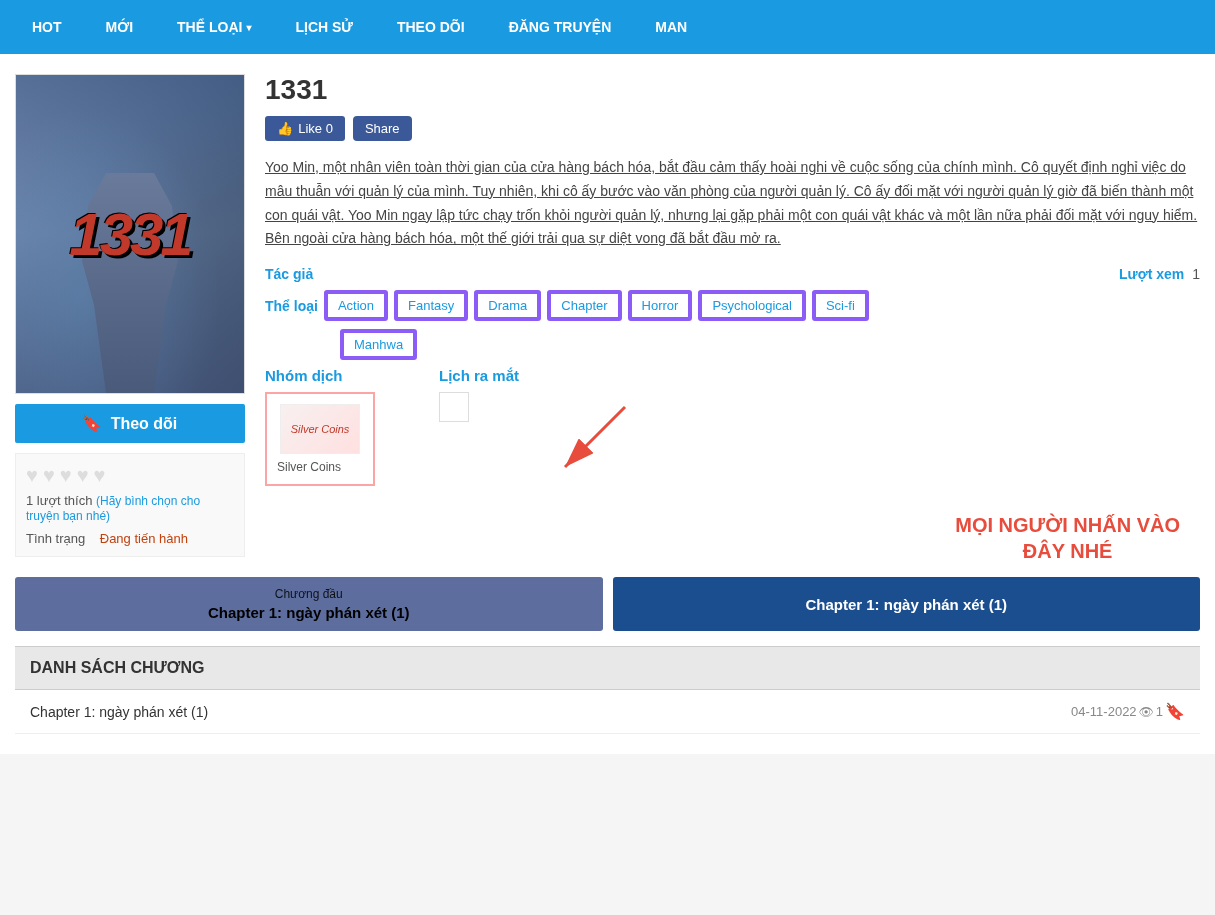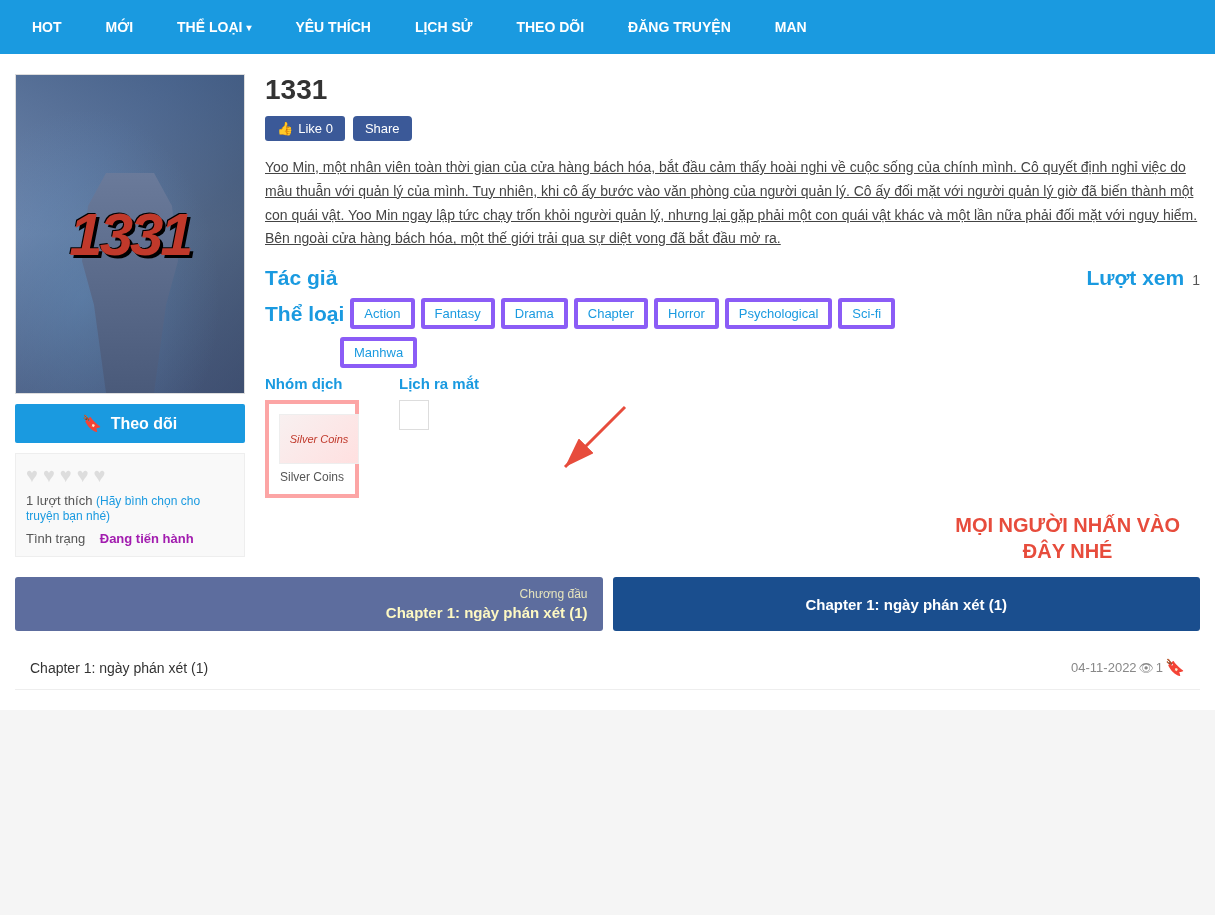--- a/index.html
+++ b/index.html
@@ -101,21 +101,21 @@
     .rating-hearts {
       display: flex;
       gap: 5px;
       margin-bottom: 6px;
     }
     .heart { color: #ddd; font-size: 20px; }
     .rating-count { font-size: 13px; color: #555; }
     .rating-prompt { color: #1a9ae0; font-size: 12px; cursor: pointer; }
     .status-row { margin-top: 8px; font-size: 13px; }
     .status-label { color: #555; }
-    .status-value { color: #a21caf; font-weight: bold; }
+    .status-value { color: #c2410c; font-weight: normal; }
 
     
     .manga-right { flex: 1; }
     .manga-title { font-size: 28px; font-weight: bold; color: #333; margin-bottom: 10px; }
 
     .social-buttons { display: flex; gap: 8px; margin-bottom: 15px; }
     .fb-like {
       background: #3b5998;
       color: #fff;
       border: none;
@@ -137,51 +137,50 @@
       border-radius: 4px;
     }
 
     .manga-description {
       font-size: 14px;
       line-height: 1.7;
       color: #444;
       margin-bottom: 15px;
       text-decoration: underline;
     }
-    .info-label { color: #1a9ae0; font-weight: bold; font-size: 21px; }
+    .info-label { color: #1a9ae0; font-weight: bold; font-size: 14px; }
 
     .genre-row {
       display: flex;
       flex-wrap: wrap;
       gap: 6px;
       align-items: center;
       margin-bottom: 15px;
     }
     .genre-tag {
       border: 4px solid #8b5cf6;
       color: #1a9ae0;
       padding: 4px 10px;
       border-radius: 3px;
       font-size: 13px;
       cursor: pointer;
     }
 
     .nhom-lich-row {
       display: flex;
-      gap: 40px;
+      gap: 64px;
       align-items: flex-start;
       margin-bottom: 20px;
     }
     .nhom-label, .lich-label { color: #1a9ae0; font-weight: bold; font-size: 15px; margin-bottom: 8px; }
 
     .translator-card {
-      border: 4px solid #fca5a5;
+      border: 2px solid #fca5a5;
       padding: 10px;
-      text-align: center;
-      width: 94px;
+      width: 110px;
       cursor: pointer;
     }
     .translator-logo {
       width: 80px;
       height: 50px;
       background: linear-gradient(135deg, #f8f0f0, #ffe0e0);
       display: flex;
       align-items: center;
       justify-content: center;
       margin: 0 auto 6px;
@@ -207,22 +206,21 @@
     .chapter-btn {
       flex: 1;
       padding: 10px 15px;
       border: none;
       cursor: pointer;
       border-radius: 3px;
       text-align: center;
     }
     .chapter-btn-first {
       background: #5d6d9e;
-      color: #fef9c3;
-      text-align: right;
+      color: #000000;
     }
     .chapter-btn-latest {
       background: #1a4e8e;
       color: #fff;
     }
     .chapter-btn-sublabel { font-size: 12px; opacity: 0.85; margin-bottom: 3px; }
     .chapter-btn-label { font-size: 15px; font-weight: bold; }
 
     
     .search-bar {
@@ -270,21 +268,20 @@
 </head>
 <body>
 
 <nav class="navbar">
   <div class="navbar-item">HOT</div>
   <div class="navbar-item">MỚI</div>
   <div class="navbar-item">
     <span>THỂ LOẠI</span>
     <span class="arrow">▾</span>
   </div>
-  <div class="navbar-item">YÊU THÍCH</div>
   <div class="navbar-item">LỊCH SỬ</div>
   <div class="navbar-item">THEO DÕI</div>
   <div class="navbar-item">ĐĂNG TRUYỆN</div>
   <div class="navbar-item">MAN</div>
 </nav>
 
 <div class="main-content">
   <div class="manga-top">
 
     <div class="manga-left">
@@ -398,20 +395,21 @@
       <div class="chapter-btn-label">Chapter 1: ngày phán xét (1)</div>
     </button>
     <div style="position:absolute;right:20px;top:-65px;color:#e74c3c;font-size:20px;font-weight:900;text-align:center;line-height:1.3;">
       MỌI NGƯỜI NHẤN VÀO<br>ĐÂY NHÉ
     </div>
   </div>
 
   
 
   
+  <div class="chapter-list-header">DANH SÁCH CHƯƠNG</div>
 
   
   <div class="chapter-item">
     <span class="chapter-item-title">Chapter 1: ngày phán xét (1)</span>
     <div class="chapter-item-meta">
       <span>04-11-2022</span>
       <span class="views-icon">👁</span>
       <span>1</span>
       <span class="chapter-bookmark">🔖</span>
     </div>

